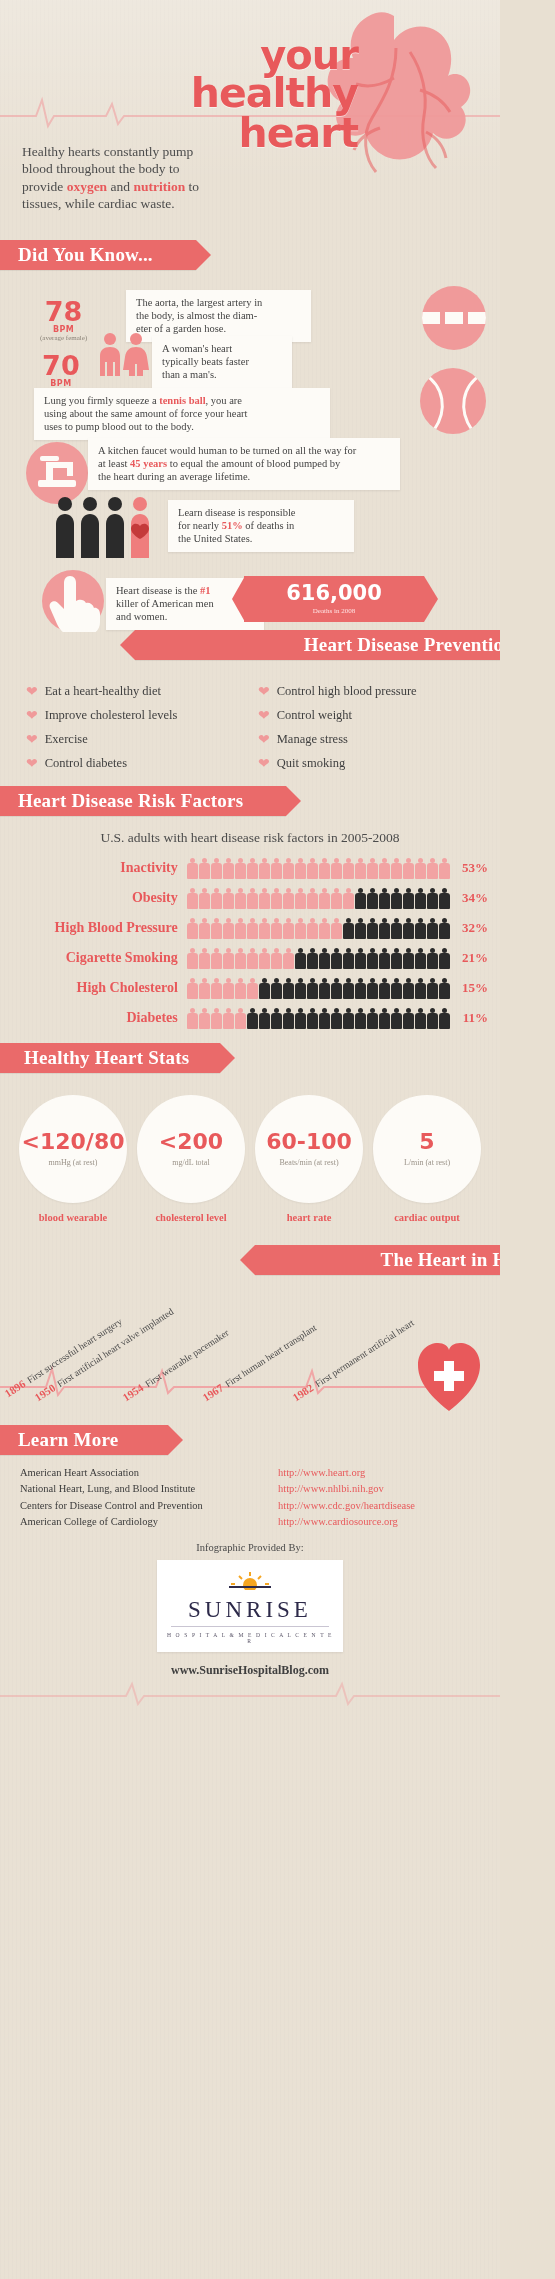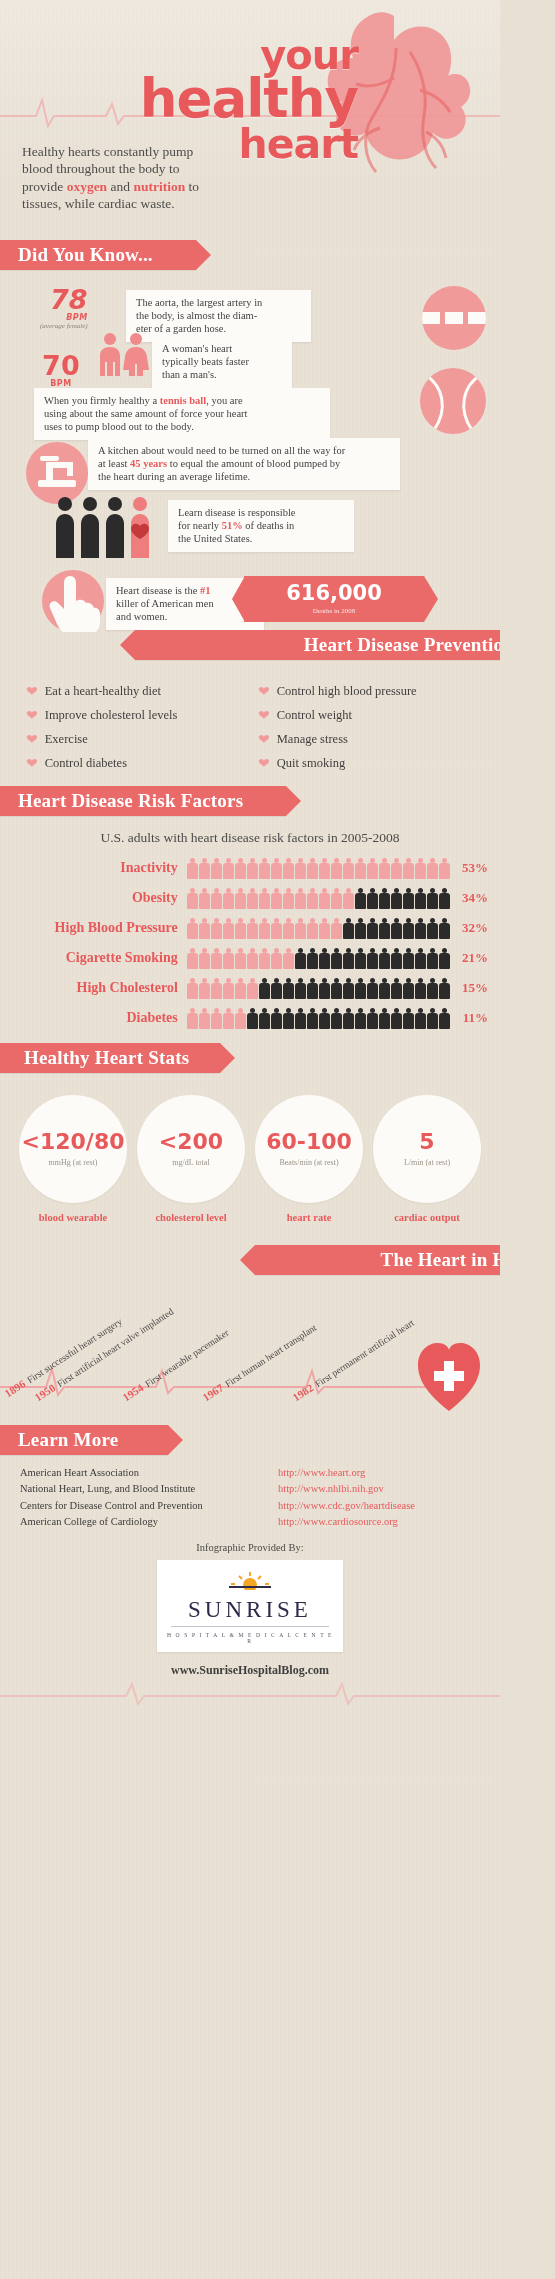--- a/index.html
+++ b/index.html
@@ -58,21 +58,21 @@
     text-align:right;
     color:#e8595b;
     font-family:"DejaVu Sans", sans-serif;
     font-weight:bold;
     line-height:.96;
     font-size:40px;
     letter-spacing:-1px;
     text-shadow:0 1px 0 rgba(255,255,255,.5);
   }
   .hero-title .l1{font-size:40px;display:block;}
-  .hero-title .l2{font-size:53px;display:block;}
+  .hero-title .l2{font-size:41px;display:block;}
   .hero-title .l3{font-size:41px;display:block;}
   .hero-desc{
     position:absolute;
     left:22px; top:143px;
     width:215px;
     font-size:13.5px;
     line-height:1.28;
     color:#4d4d4d;
   }
   .hl{color:#e8595b;font-weight:bold;}
@@ -220,21 +220,21 @@
       <div>eter of a garden hose.</div>
     </div>
     <div style="position:absolute;left:291px;top:20px;width:0;height:0;border-left:14px solid #fdfbf7;border-top:0 solid transparent;border-bottom:48px solid transparent;"></div>
 
     <div style="position:absolute;right:14px;top:16px;width:64px;height:64px;border-radius:50%;background:#f09a9a;overflow:hidden;">
       <div style="position:absolute;left:0;top:26px;width:64px;height:12px;background:#fdfbf7;"></div>
       <div style="position:absolute;left:18px;top:22px;width:5px;height:20px;background:#f09a9a;"></div>
       <div style="position:absolute;left:41px;top:22px;width:5px;height:20px;background:#f09a9a;"></div>
     </div>
 
-    <div style="position:absolute;left:40px;top:16px;text-align:right;font-style:italic;">
+    <div style="position:absolute;left:40px;top:28px;text-align:center;">
       <div class="num-big">78</div>
       <div class="num-unit">BPM</div>
       <div class="num-sub">(average female)</div>
     </div>
 
     <div style="position:absolute;left:40px;top:82px;text-align:center;">
       <div class="num-big">70</div>
       <div class="num-unit">BPM</div>
       <div class="num-sub">(average male)</div>
     </div>
@@ -259,41 +259,41 @@
 
     <div style="position:absolute;right:14px;top:98px;width:66px;height:66px;border-radius:50%;background:#f09a9a;overflow:hidden;">
       <svg viewBox="0 0 66 66" width="66" height="66">
         <path d="M4 6 C24 18 28 42 14 62" fill="none" stroke="#fdfbf7" stroke-width="3"></path>
         <path d="M62 6 C42 18 38 42 52 62" fill="none" stroke="#fdfbf7" stroke-width="3"></path>
       </svg>
     </div>
 
     <div class="callout" style="left:34px; top:118px; width:276px;">
       <div>
-        <span>When you firmly healthy a </span><span class="hl">tennis ball</span><span>, you are</span>
+        <span>Lung you firmly squeeze a </span><span class="hl">tennis ball</span><span>, you are</span>
       </div>
       <div>using about the same amount of force your heart</div>
       <div>uses to pump blood out to the body.</div>
     </div>
     <div style="position:absolute;left:310px;top:118px;width:0;height:0;border-left:13px solid #fdfbf7;border-bottom:48px solid transparent;"></div>
 
     <div style="position:absolute;left:26px;top:172px;width:62px;height:62px;border-radius:50%;background:#f09a9a;">
       <svg viewBox="0 0 62 62" width="62" height="62">
         <g fill="#fdfbf7">
           <rect x="12" y="38" width="38" height="7" rx="2"></rect>
           <rect x="20" y="20" width="7" height="20"></rect>
           <rect x="27" y="20" width="20" height="6"></rect>
           <rect x="41" y="24" width="6" height="10"></rect>
           <rect x="14" y="14" width="19" height="5" rx="2"></rect>
         </g>
       </svg>
     </div>
 
     <div class="callout" style="left:88px; top:168px; width:292px;">
-      <div>A kitchen about would need to be turned on all the way for</div>
+      <div>A kitchen faucet would human to be turned on all the way for</div>
       <div>
         <span>at least </span><span class="hl">45 years</span><span> to equal the amount of blood pumped by</span>
       </div>
       <div>the heart during an average lifetime.</div>
     </div>
     <div style="position:absolute;left:380px;top:168px;width:0;height:0;border-left:13px solid #fdfbf7;border-bottom:46px solid transparent;"></div>
 
     <div style="position:absolute;left:54px;top:226px;width:110px;height:62px;">
       <svg viewBox="0 0 110 62" width="110" height="62">
         <g fill="#2b2b2b">

